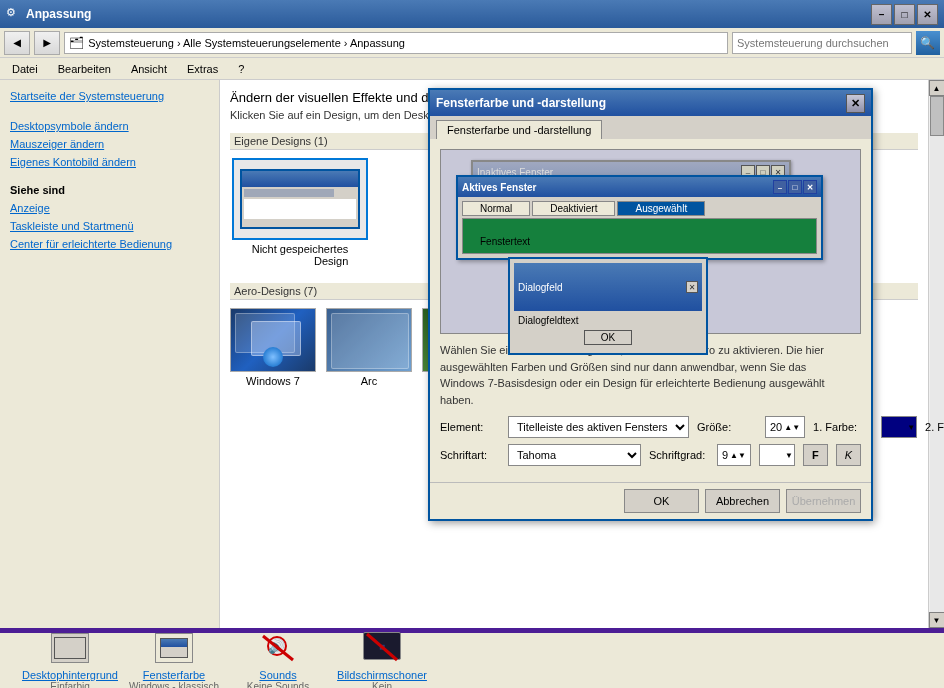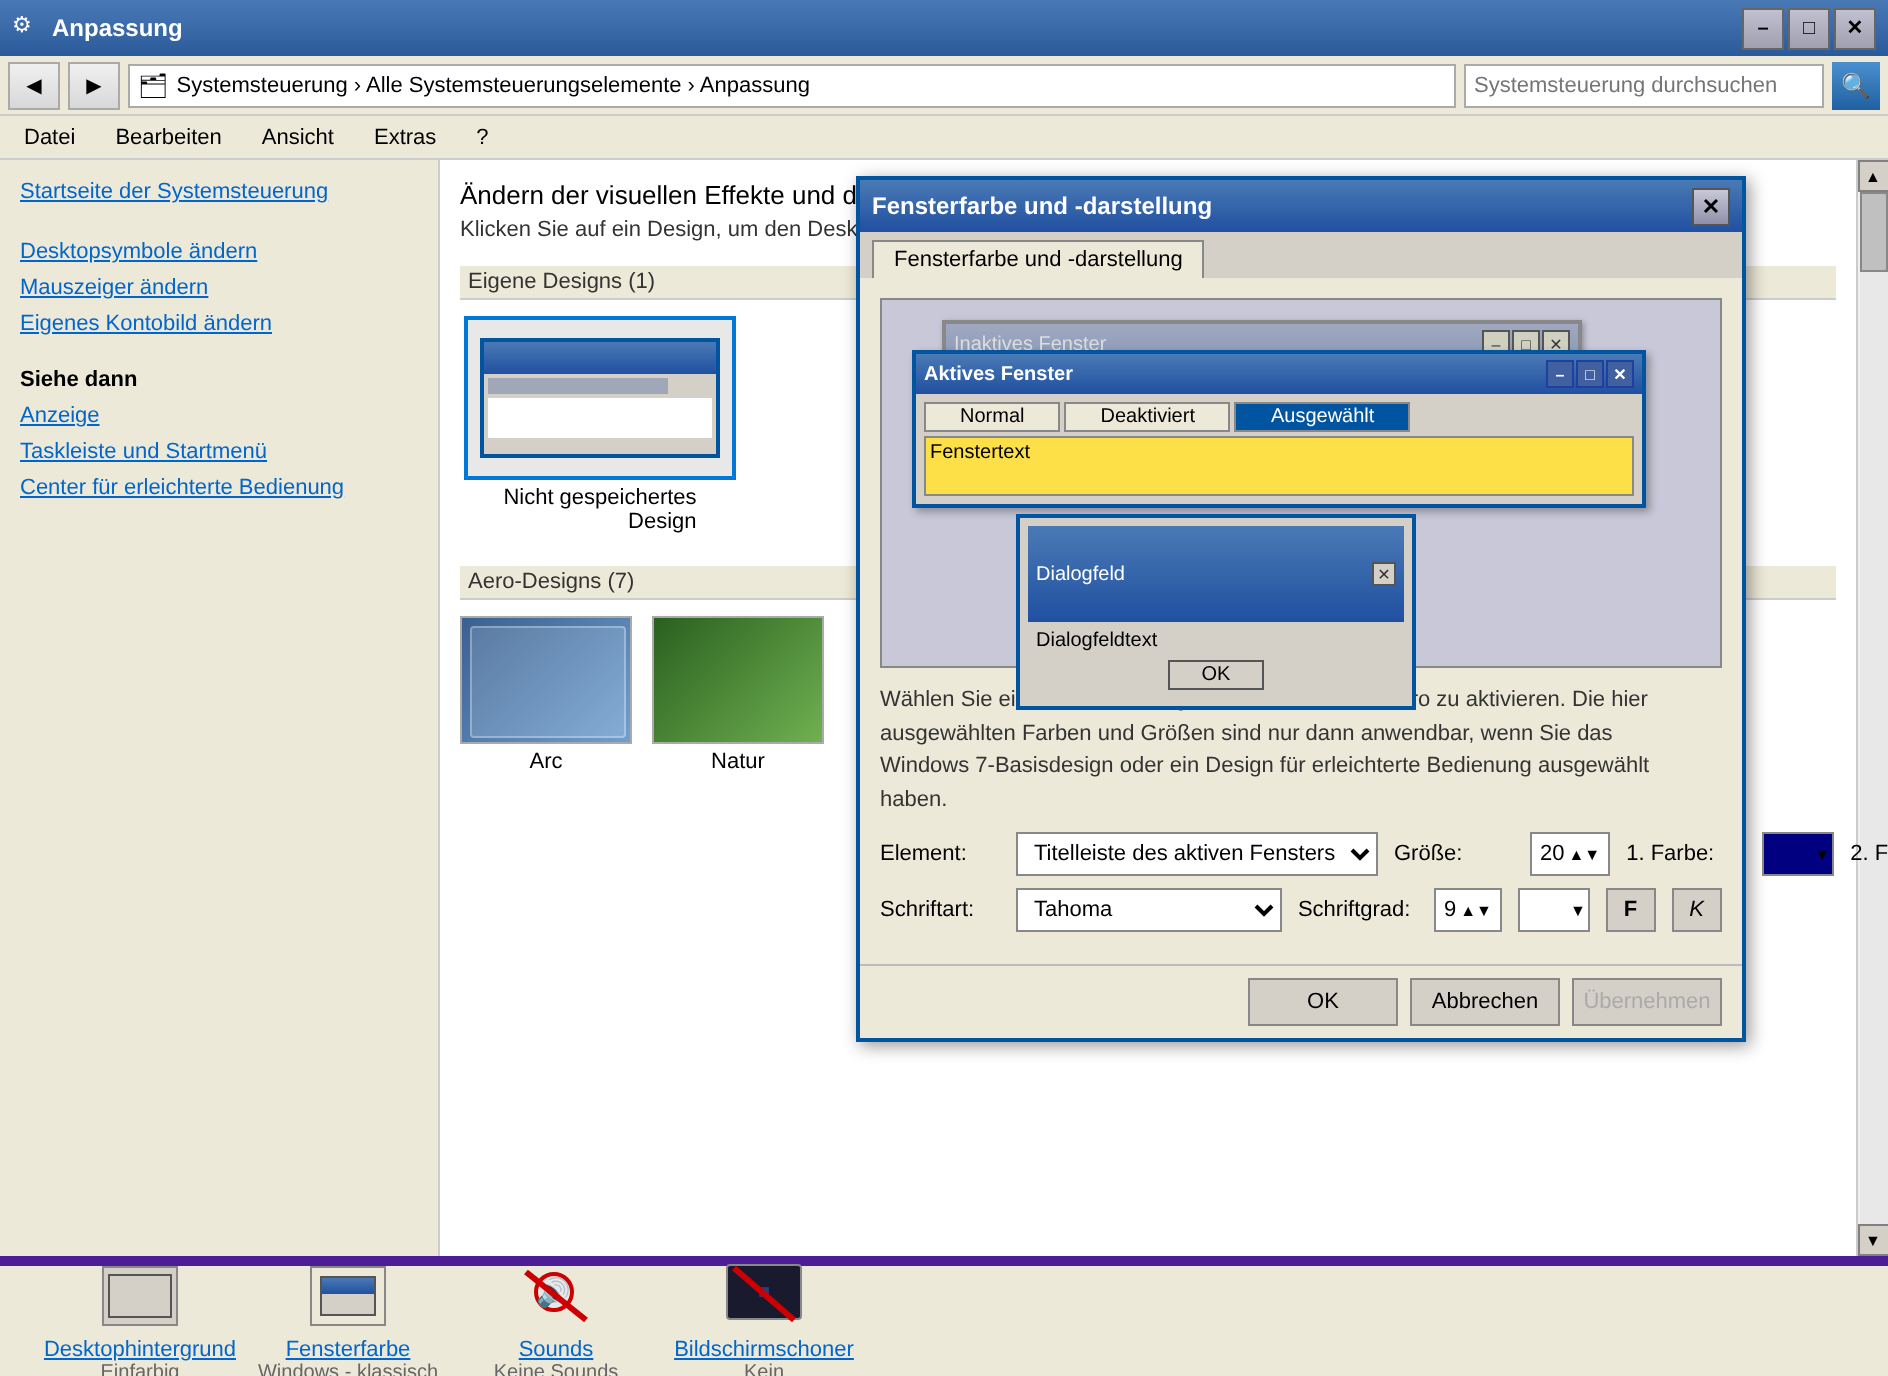--- a/index.html
+++ b/index.html
@@ -275,24 +275,24 @@
     .active-tabs { display: flex; gap: 2px; margin-bottom: 2px; }
     .active-tab {
       padding: 1px 17px;
       font-size: 10px;
       background: #ECE9D8;
       border: 1px solid #888;
       cursor: pointer;
     }
     .active-tab.selected { background: #0054a0; color: white; }
     .window-text-area {
-      background: #fde047;
+      background: #15803d;
       border: 1px solid #888;
       height: 30px;
-      padding: 2px;
+      padding: 17px;
       font-size: 10px;
     }
     .dialog-inner {
       background: #d4d0c8;
       border: 2px solid #0054a0;
       padding: 4px;
       position: absolute;
       top: 80px; left: 50px;
       width: 200px;
       z-index: 2;
@@ -444,21 +444,21 @@
 <div class="main-layout">
 
   <div class="sidebar">
     <a class="sidebar-link">Startseite der Systemsteuerung</a>
     <br>
     <a class="sidebar-link">Desktopsymbole ändern</a>
     <a class="sidebar-link">Mauszeiger ändern</a>
     <a class="sidebar-link">Eigenes Kontobild ändern</a>
 
     <div class="sidebar-section">
-      <div class="sidebar-section-title">Siehe dann</div>
+      <div class="sidebar-section-title">Siehe sind</div>
       <a class="sidebar-link">Anzeige</a>
       <a class="sidebar-link">Taskleiste und Startmenü</a>
       <a class="sidebar-link">Center für erleichterte Bedienung</a>
     </div>
   </div>
 
   <div class="content-area">
     <div class="content-title">Ändern der visuellen Effekte und der</div>
     <div class="content-subtitle">Klicken Sie auf ein Design, um den Desktop</div>
 
@@ -476,20 +476,28 @@
             </div>
           </div>
         </div>
         <div class="design-thumb-label" style="white-space:pre-line;text-align:right;">Nicht gespeichertes
 Design</div>
       </div>
     </div>
 
     <div class="section-label">Aero-Designs (7)</div>
     <div class="designs-grid">
+      <div style="display:flex;flex-direction:column;align-items:center;">
+        <div class="aero-thumb thumb-win7">
+          <div style="position:absolute;top:4px;left:4px;width:60px;height:40px;background:rgba(255,255,255,0.15);border:1px solid rgba(255,255,255,0.3);border-radius:2px;"></div>
+          <div style="position:absolute;top:12px;left:20px;width:50px;height:35px;background:rgba(200,220,255,0.4);border:1px solid rgba(255,255,255,0.4);border-radius:2px;"></div>
+          <div style="position:absolute;bottom:4px;left:50%;transform:translateX(-50%);width:20px;height:20px;background:radial-gradient(circle,#80c0ff,#0060c0);border-radius:50%;"></div>
+        </div>
+        <div style="font-size:11px;margin-top:3px;">Windows 7</div>
+      </div>
       <div style="display:flex;flex-direction:column;align-items:center;">
         <div class="aero-thumb thumb-arc">
           <div style="position:absolute;top:4px;left:4px;width:78px;height:56px;background:rgba(255,255,255,0.15);border:1px solid rgba(255,255,255,0.3);border-radius:2px;"></div>
         </div>
         <div style="font-size:11px;margin-top:3px;">Arc</div>
       </div>
       <div style="display:flex;flex-direction:column;align-items:center;">
         <div class="aero-thumb thumb-green"></div>
         <div style="font-size:11px;margin-top:3px;">Natur</div>
       </div>

